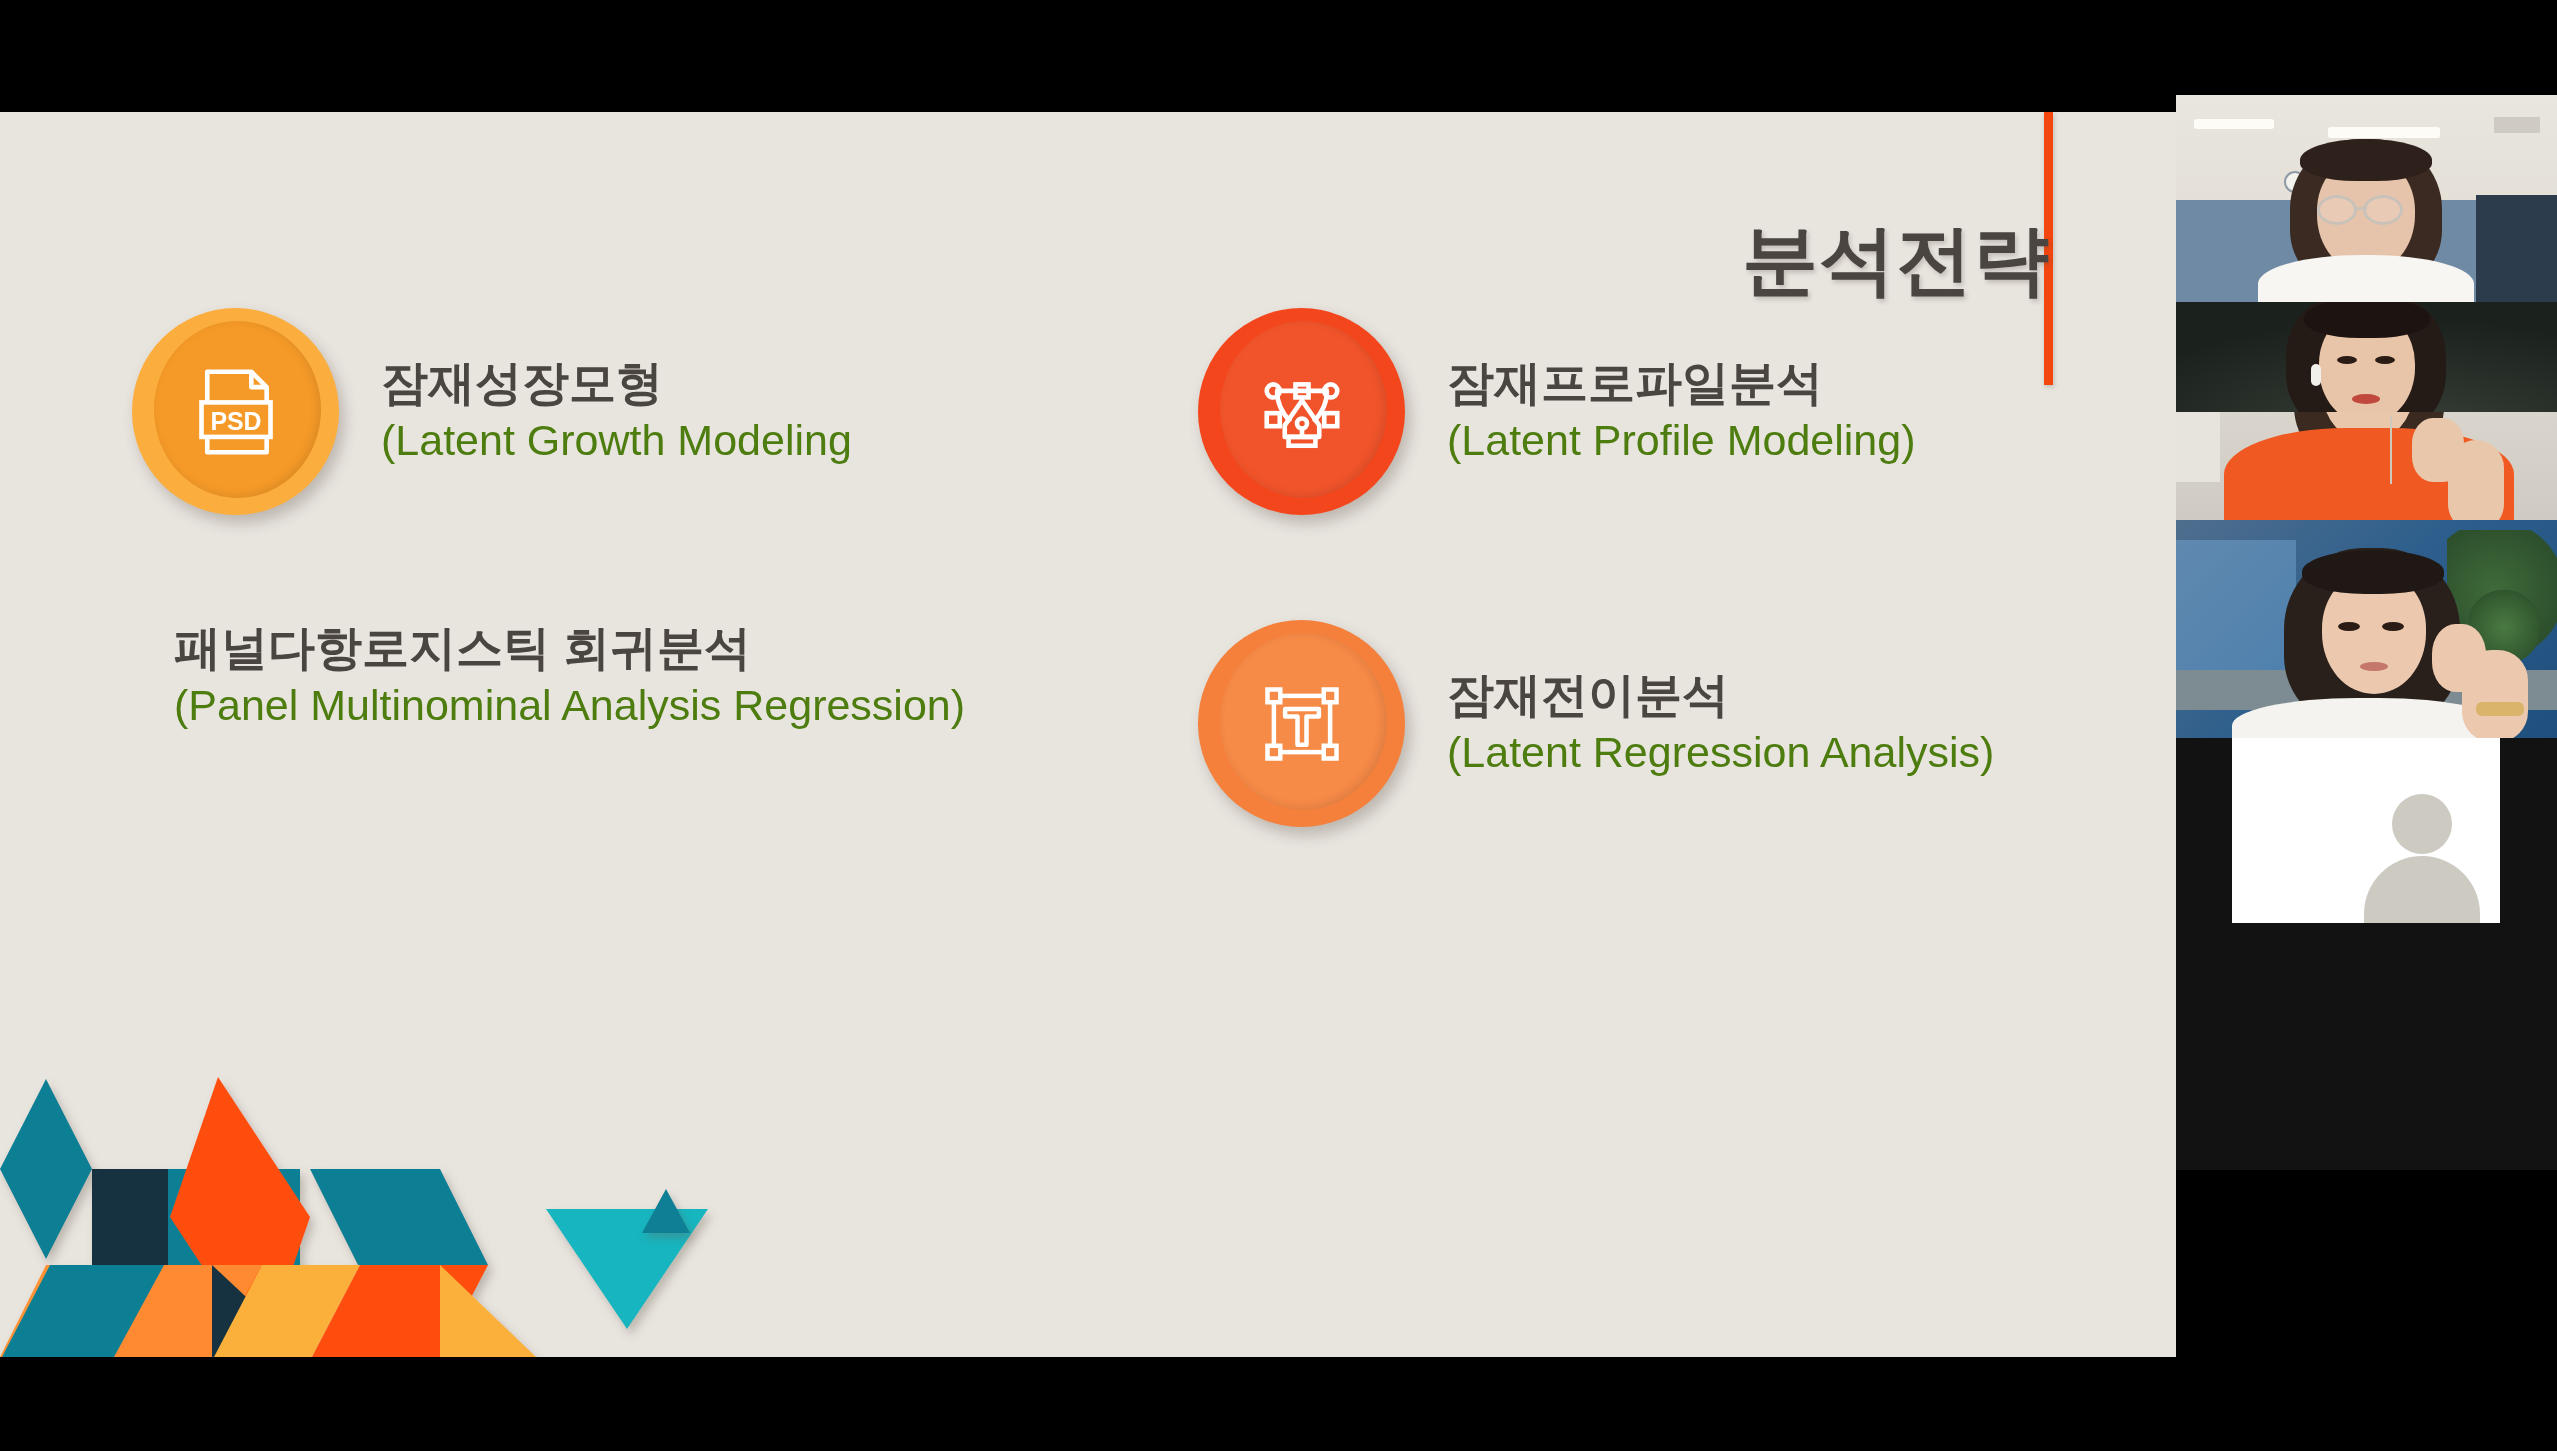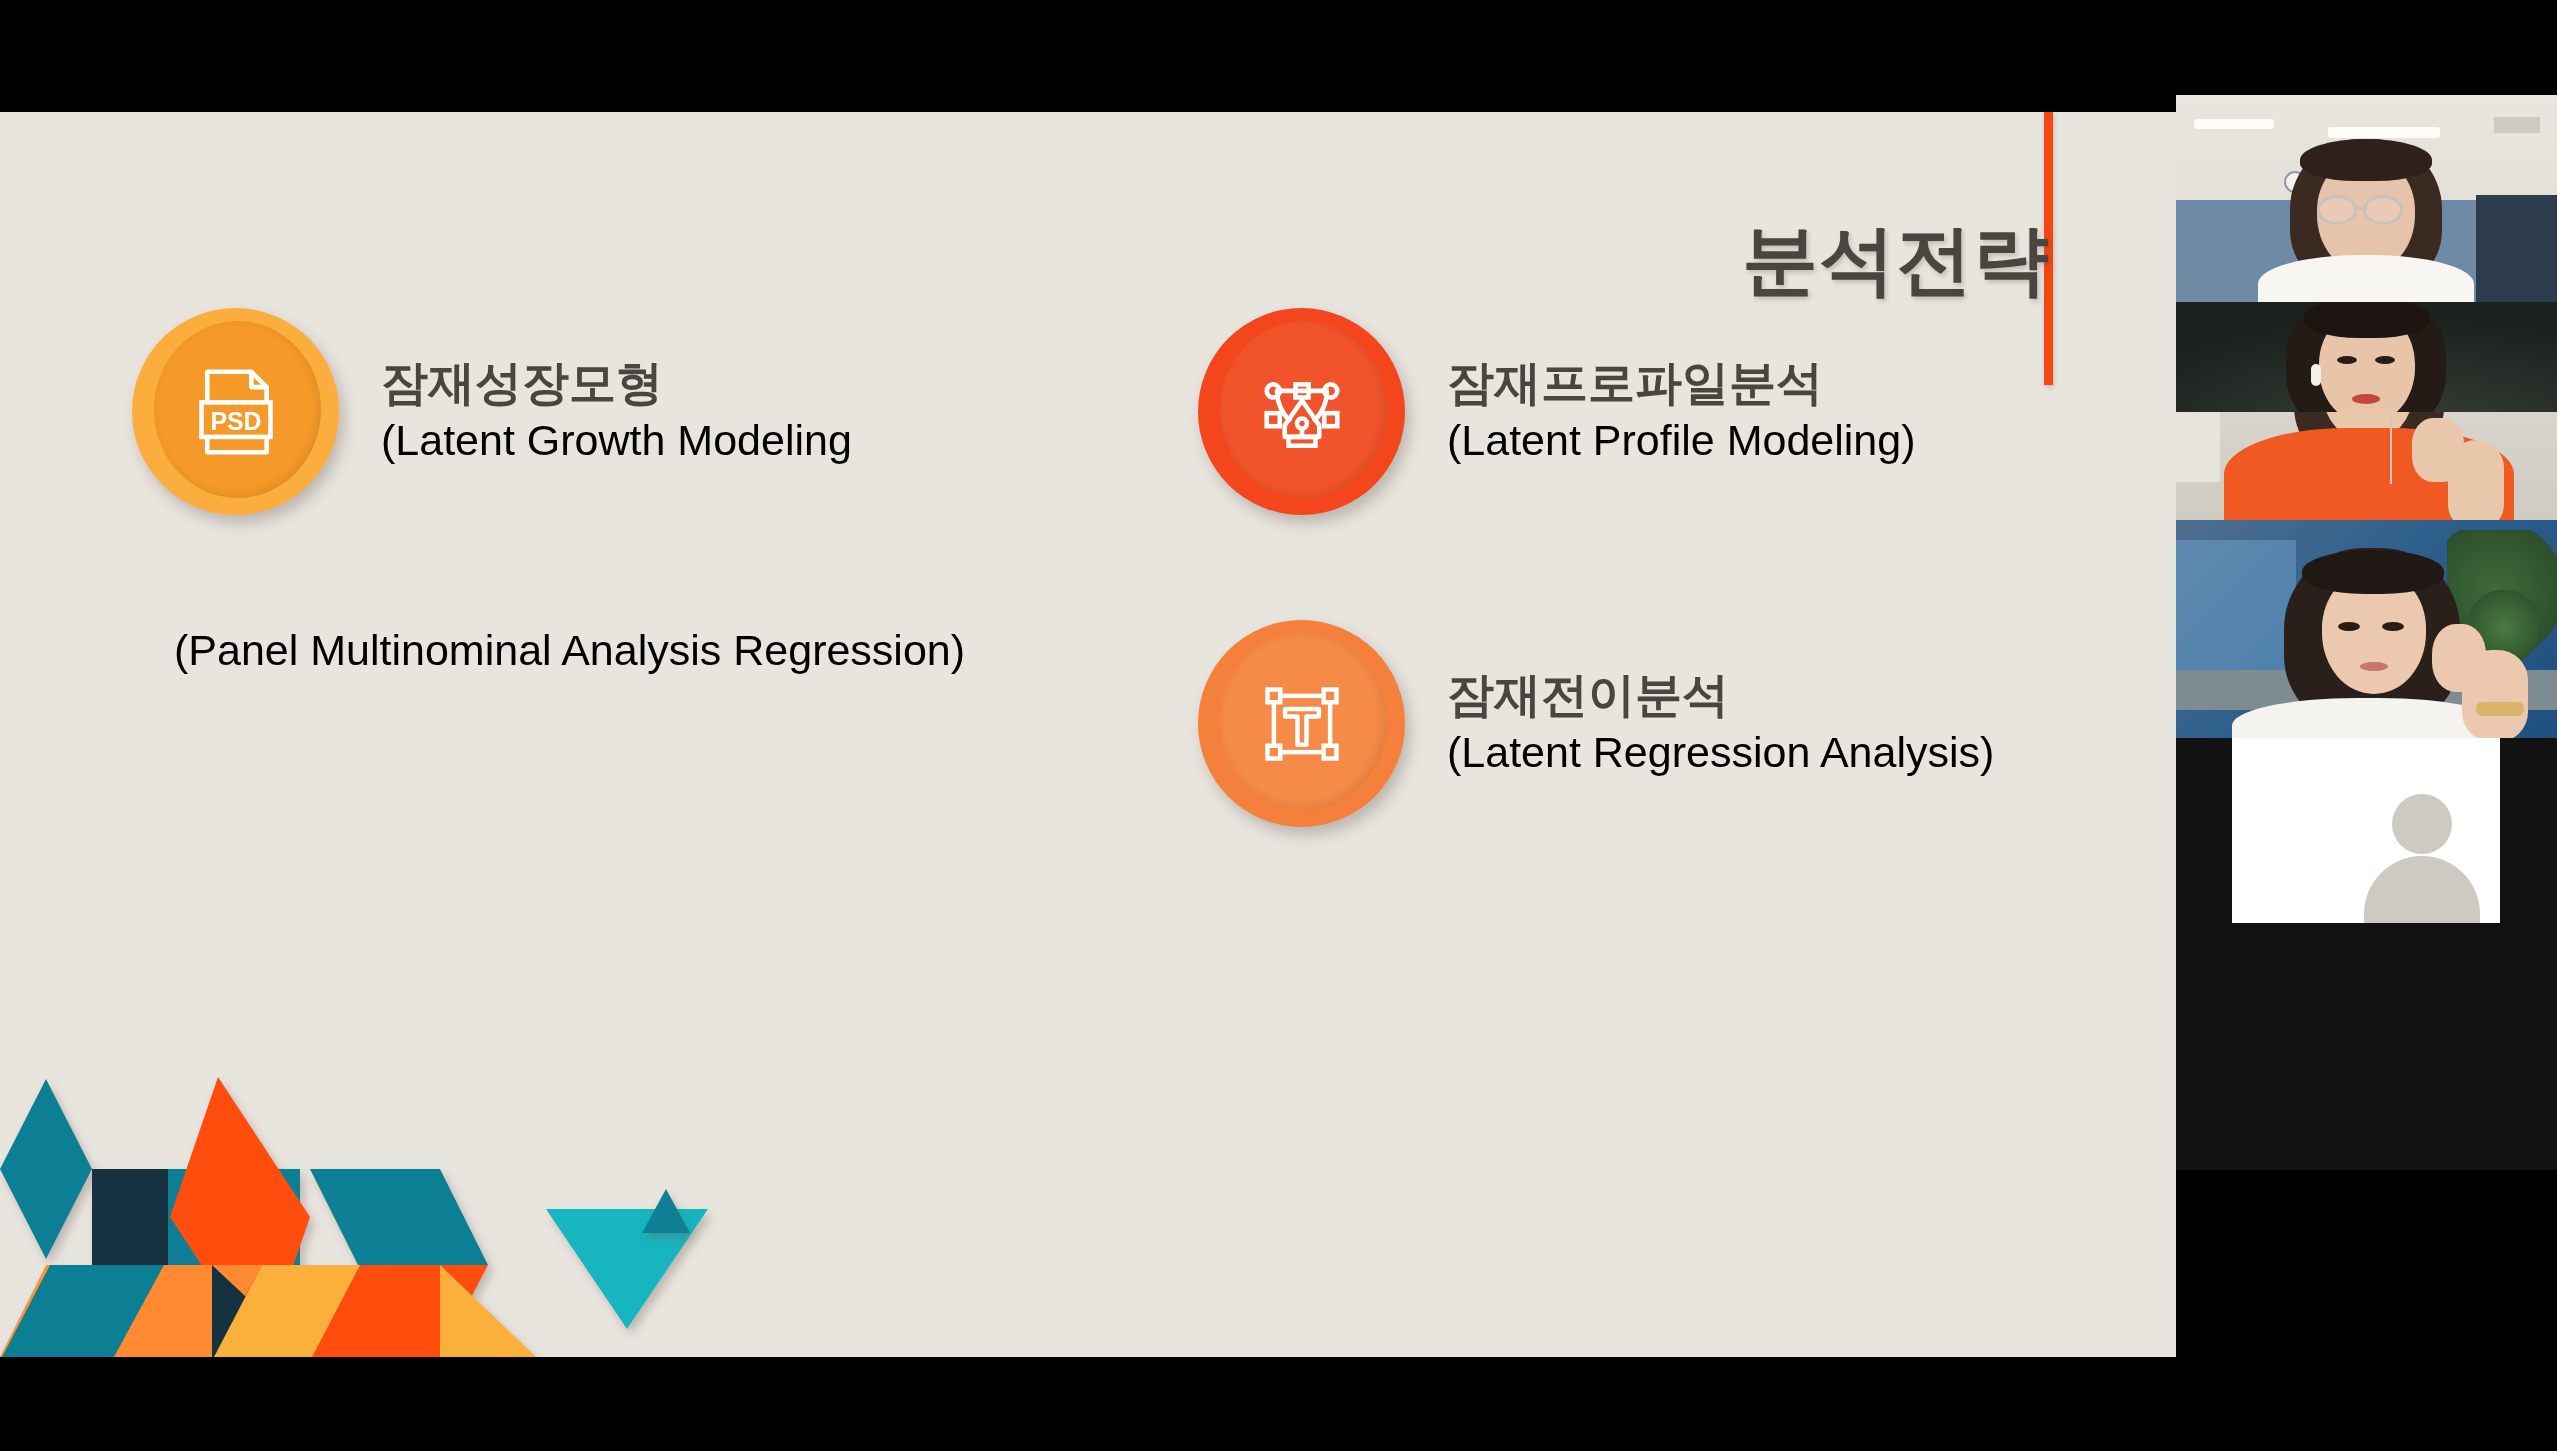--- a/index.html
+++ b/index.html
@@ -52,21 +52,21 @@
   }
   .badge svg { display:block; }
 
   
   .txt { margin-left:42px; }
   .t-ko {
     font-size:47px; font-weight:bold; color:#4a4540; line-height:1.18;
     white-space:nowrap;
   }
   .t-en {
-    font-size:43px; color:#000000; line-height:1.25; white-space:nowrap;
+    font-size:43px; color:#4d7c0f; line-height:1.25; white-space:nowrap;
     margin-top:4px;
   }
 
   
   #deco { position:absolute; left:0; bottom:0; width:760px; height:300px; }
   #deco svg { position:absolute; left:0; bottom:0; }
 
   
   #video-panel {
     position:absolute; left:2176px; top:95px; width:381px; height:1075px;
@@ -195,20 +195,21 @@
           </div>
         </div>
         <div class="txt">
           <div class="t-ko">잠재프로파일분석</div>
           <div class="t-en">(Latent Profile Modeling)</div>
         </div>
       </div>
 
       <div class="item r1 c0">
         <div class="txt">
+          <div class="t-ko">패널다항로지스틱 회귀분석</div>
           <div class="t-en">(Panel Multinominal Analysis Regression)</div>
         </div>
       </div>
 
       <div class="item r1 c1">
         <div class="badge">
           <div class="ring" style="background:#f4803c"></div>
           <div class="core" style="background:#f68a47"></div>
           <div class="glyph">
             <svg width="90" height="90" viewBox="0 0 48 48" fill="none" stroke="#ffffff" stroke-width="2.4">

